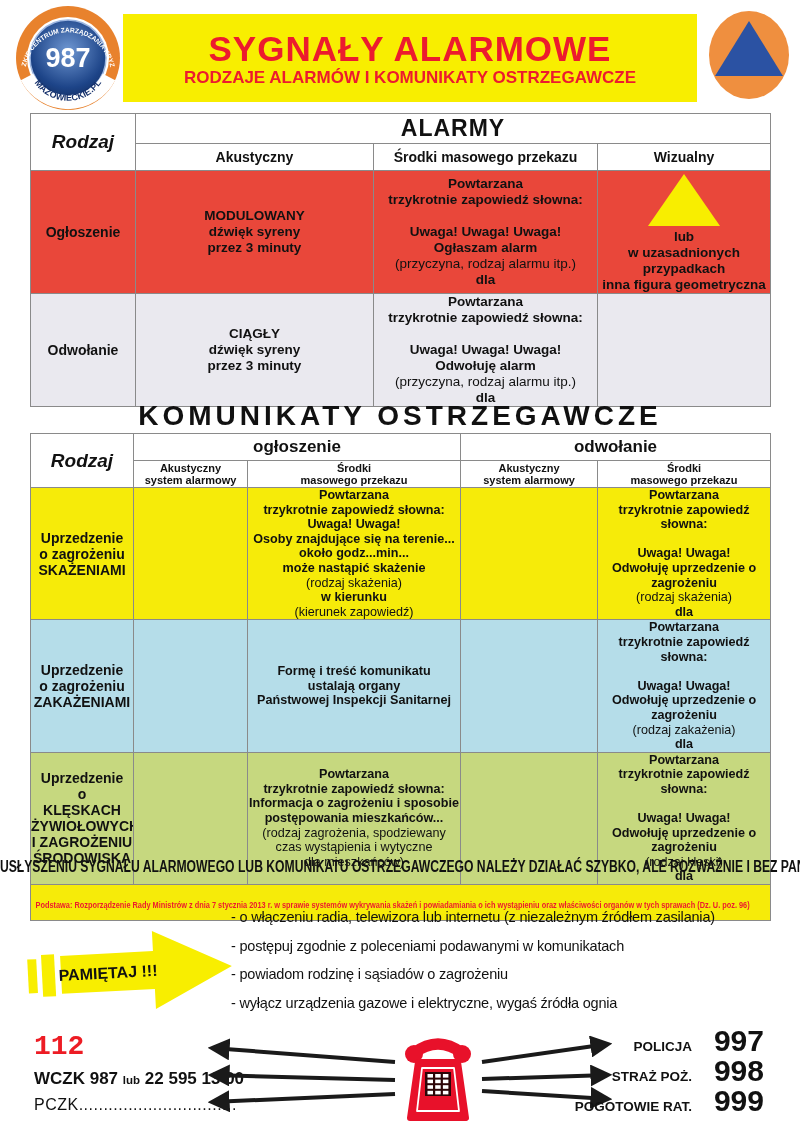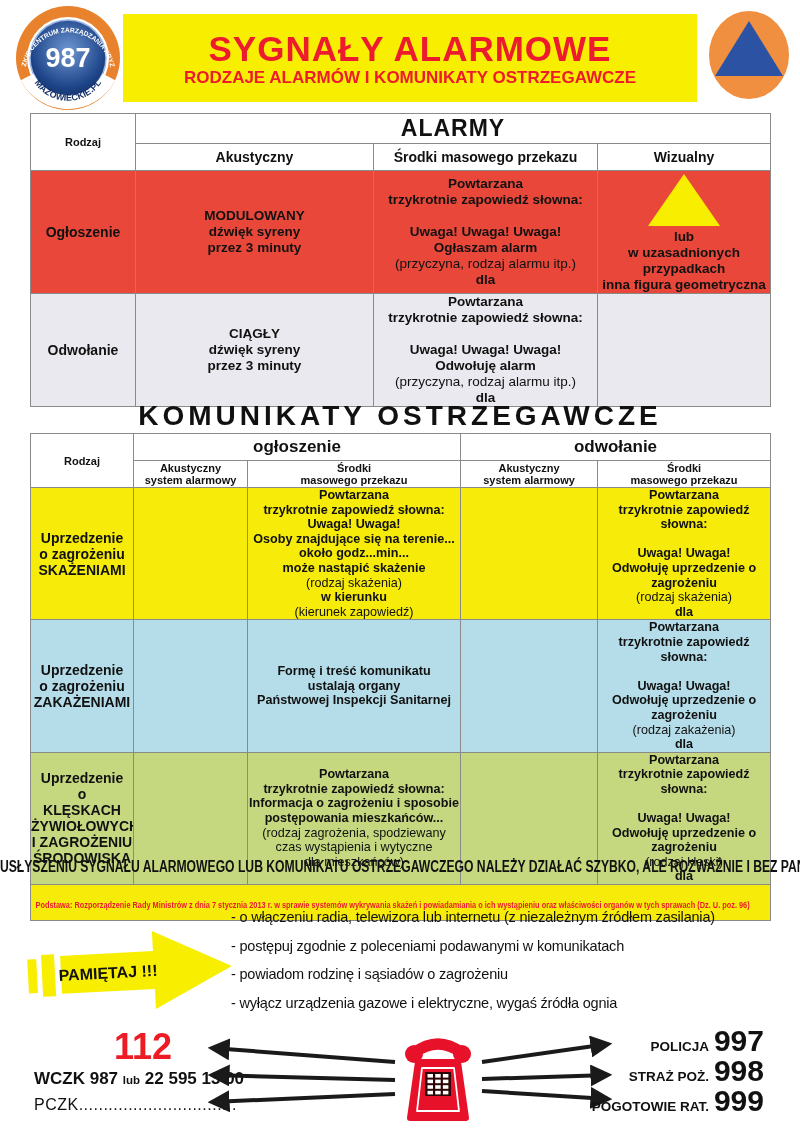--- a/index.html
+++ b/index.html
@@ -14,21 +14,21 @@
   .badge{position:absolute;left:14px;top:4px;}
   .cdlogo{position:absolute;left:708px;top:10px;}
 
   
   table.tb{position:absolute;left:30px;border-collapse:collapse;table-layout:fixed;width:740px;background:#fff;}
   .tb td{border:1px solid #8a8a8a;text-align:center;vertical-align:middle;padding:0;overflow:hidden;}
   .hdr{background:#fff;font-weight:bold;}
   #alarmy{top:113px;}
   #kom{top:433px;}
   .big-title{font-size:23px;font-weight:bold;letter-spacing:1px;}
-  .corner{font-size:11px;font-weight:bold;}
+  .corner{font-size:19px;font-weight:bold;font-style:italic;}
   .subhead{font-size:14px;font-weight:bold;}
   .subhead2 div{font-size:11px;line-height:12.5px;font-weight:bold;}
   .group-head{font-size:17px;font-weight:bold;}
   .cl div{line-height:16px;font-size:13.5px;font-weight:bold;}
   #kom .cl div{line-height:14.6px;font-size:12.6px;}
   .cl .rg{font-weight:normal;}
   .rowname div{font-size:14px;line-height:16px;font-weight:bold;}
   .r-red{background:#e9473a;}
   .r-gray{background:#eae9ef;}
   .r-yellow{background:#f6eb09;}
@@ -46,27 +46,27 @@
   .statement{position:absolute;top:858px;left:0;width:100%;display:flex;justify-content:center;}
   .statement span{font-size:16px;font-weight:bold;white-space:nowrap;transform:scaleX(.76);}
 
   
   .bullets{position:absolute;left:231px;top:903px;}
   .bullets div{font-size:14.5px;line-height:28.5px;letter-spacing:-0.2px;white-space:nowrap;}
   .rem-svg{position:absolute;left:25px;top:924px;}
 
   
   .leftblock{position:absolute;left:34px;top:1028px;width:224px;}
-  .n112{text-align:center;font-size:36px;line-height:38px;font-weight:bold;color:#ed1c24;padding-right:6px;}
+  .n112{text-align:left;font-size:28px;line-height:38px;font-weight:bold;color:#ed1c24;padding-right:6px;font-family:Liberation Mono, monospace;}
   .wczk{white-space:nowrap;font-size:17px;font-weight:bold;margin-top:3px;}
   .wczk .conj{font-size:11.5px;}
   .pczk{font-size:16px;margin-top:7px;letter-spacing:0.5px;}
   .phone-svg{position:absolute;left:200px;top:1032px;}
   .rightblock{position:absolute;right:36px;top:1026px;}
-  .svc{display:flex;align-items:baseline;justify-content:flex-end;gap:5px;height:30px;}
+  .svc{display:flex;align-items:baseline;justify-content:flex-end;gap:22px;height:30px;}
   .svc .lbl{font-size:13.5px;font-weight:bold;}
   .svc .num{font-size:30px;font-weight:bold;line-height:30px;}
 </style>
 </head>
 <body>
 
 <div class="poster">
 
   <svg class="badge" width="108" height="108" viewBox="0 0 108 108">
     <circle cx="54" cy="54" r="52" fill="#e8822d"></circle>

